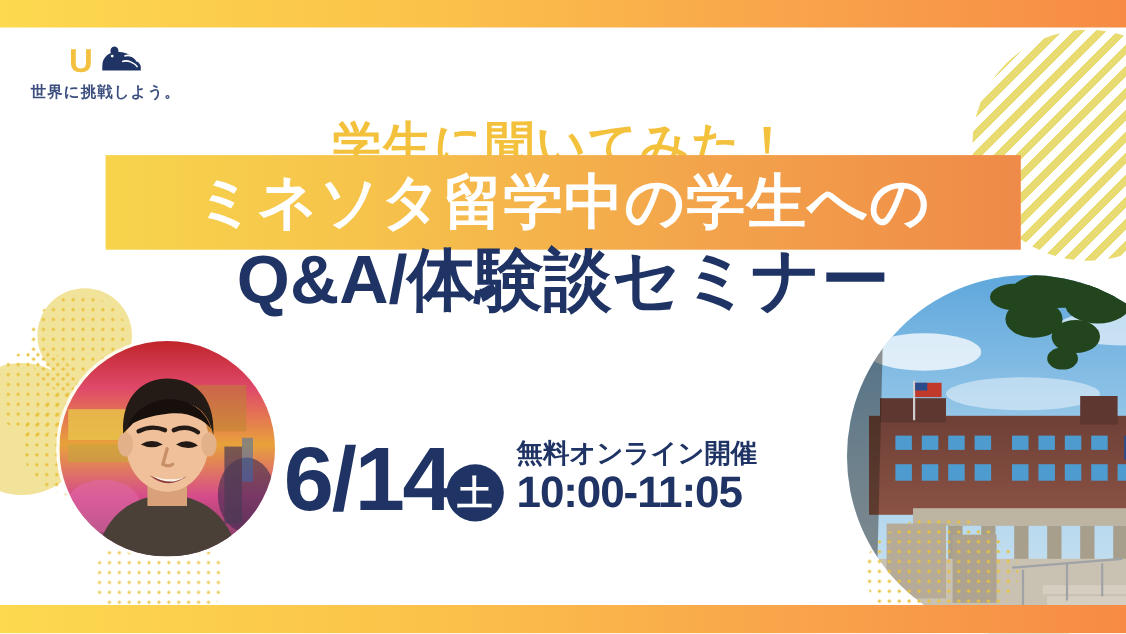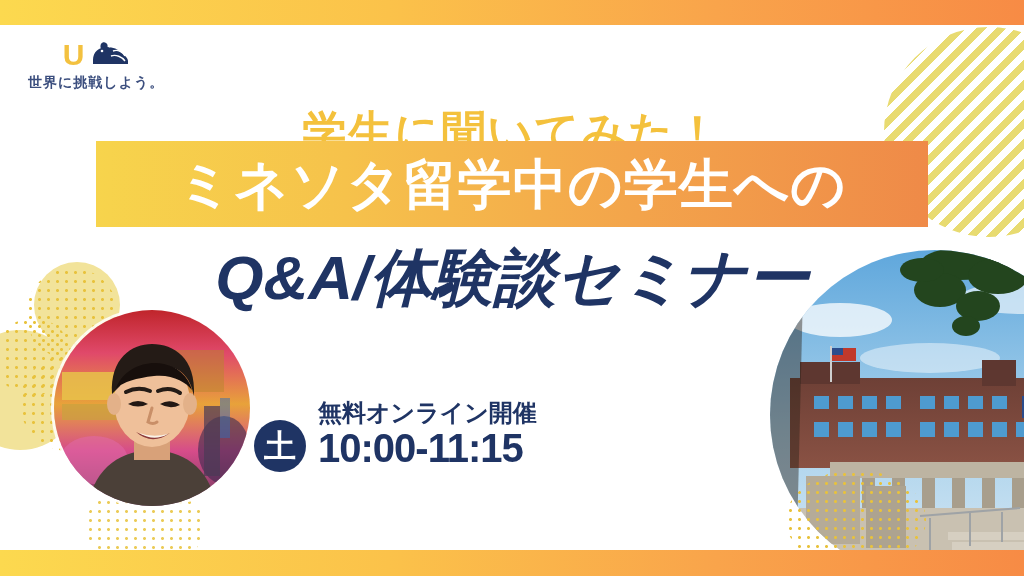--- a/index.html
+++ b/index.html
@@ -91,28 +91,27 @@
   }
   .banner-text{
     color:#ffffff;
     font-size:54px;line-height:1;
     font-weight:700;
     letter-spacing:1px;
     white-space:nowrap;
   }
 
   .subtitle{
-    position:absolute;left:0;right:0;top:247px;
+    position:absolute;left:0;right:0;top:224px;
     text-align:center;
     font-size:62px;line-height:1;
     font-weight:700;
     color:#1F3464;
     letter-spacing:0px;
     z-index:7;
-    font-style:italic;
   }
 
   
   .info{
     position:absolute;
     left:258px;top:398px;
     display:flex;align-items:flex-start;
     z-index:7;
   }
   .date{
@@ -348,23 +347,24 @@
   <div class="kicker">学生に聞いてみた！</div>
 
   <div class="banner">
     <span class="banner-text">ミネソタ留学中の学生への</span>
   </div>
 
   <div class="subtitle">Q&amp;A/体験談セミナー</div>
 
   <div class="info">
     <div class="date">
+      <span>6/14</span>
       <span class="daybadge">土</span>
     </div>
     <div class="info-right">
       <div class="info-line1">無料オンライン開催</div>
-      <div class="info-line2">10:00-11:15</div>
+      <div class="info-line2">10:00-11:05</div>
     </div>
   </div>
 
   <div class="bar bottom"></div>
 
 </div>
 
 </body></html>

